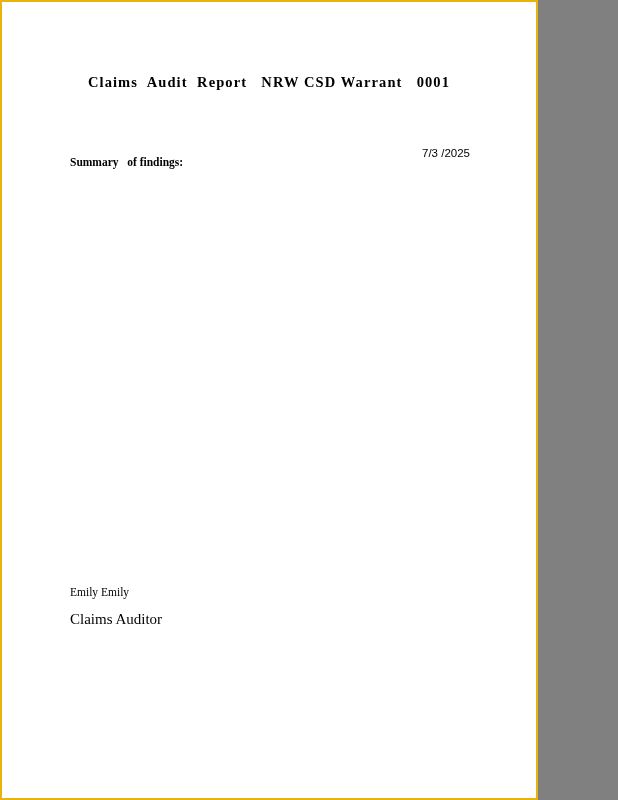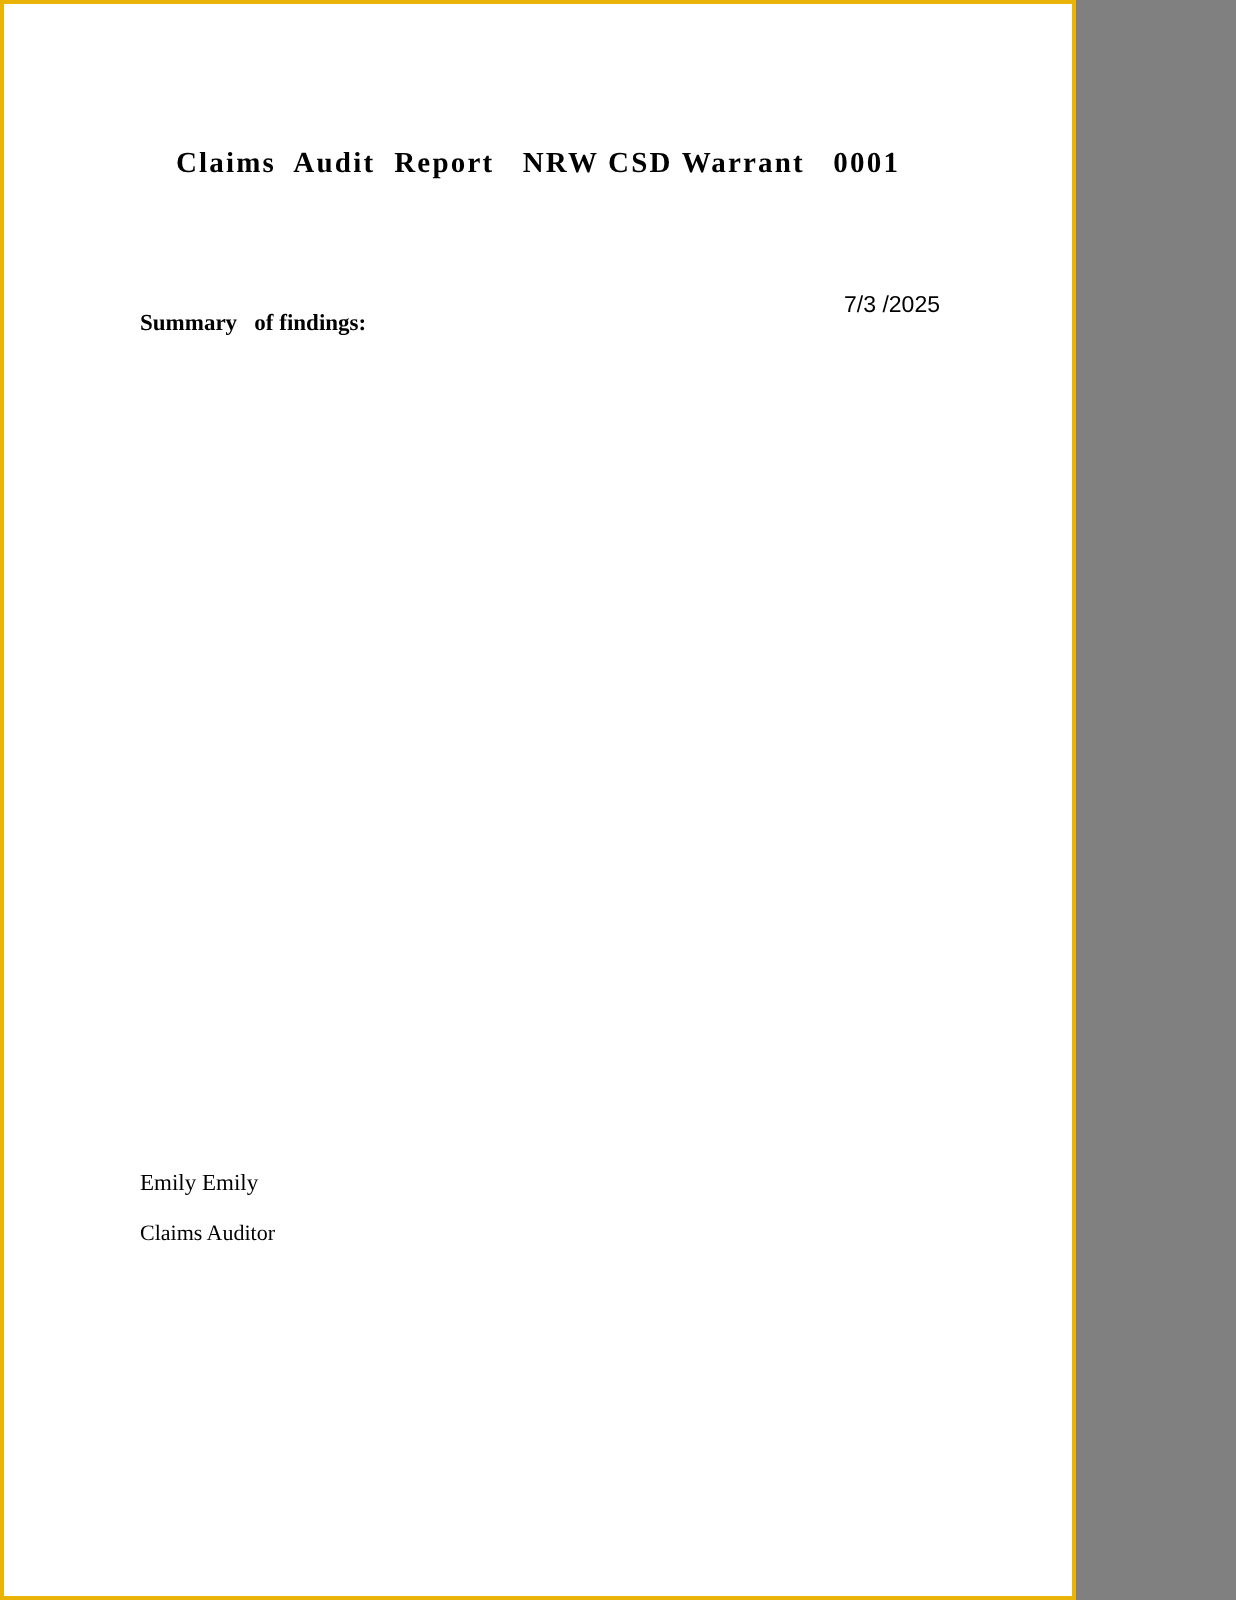--- a/index.html
+++ b/index.html
@@ -68,21 +68,21 @@
     font-family: "Liberation Serif", serif;
     font-size: 11.5px;
     color: #000000;
     white-space: pre;
   }
   .signature-title {
     position: absolute;
     top: 609px;
     left: 68px;
     font-family: "Liberation Serif", serif;
-    font-size: 11px;
+    font-size: 15px;
     color: #000000;
     white-space: pre;
   }
   .body-area {
     position: absolute;
     top: 195px;
     left: 68px;
     width: 484px;
     height: 380px;
   }

